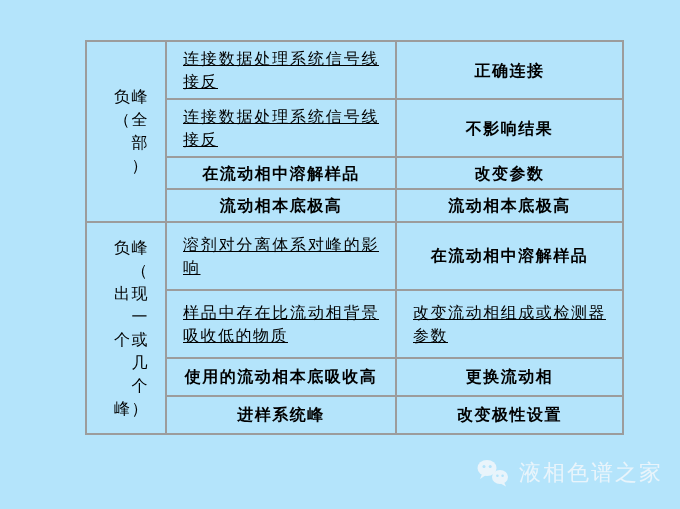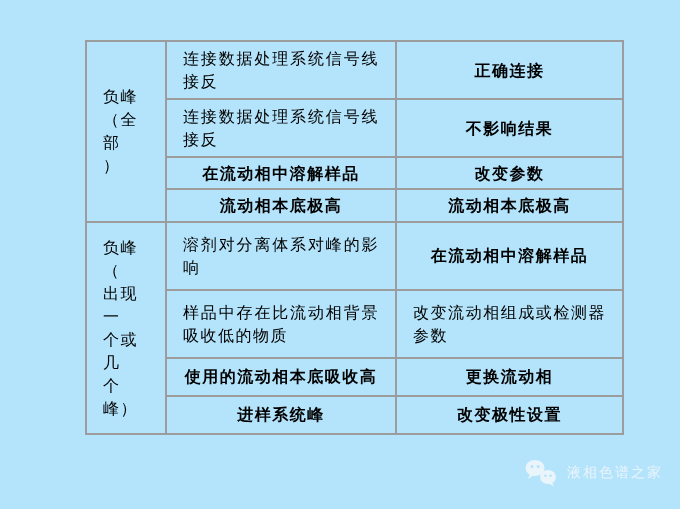--- a/index.html
+++ b/index.html
@@ -30,39 +30,40 @@
     border: 2px solid var(--border);
     color: var(--text);
     font-size: 16px;
     line-height: 23px;
     letter-spacing: 1.5px;
     vertical-align: middle;
     padding: 2px 16px;
   }
   td.cat {
     white-space: pre-line;
-    text-align: left;
+    text-align: right;
     padding: 2px 4px;
   }
   td.center { text-align: center; font-weight: bold; }
   td.wrap {
     text-align: justify;
     text-align-last: left;
+    text-decoration: underline;
   }
   .watermark {
     position: absolute;
     top: 458px; right: 17px;
     display: flex;
     align-items: center;
     gap: 7px;
     color: var(--watermark);
     opacity: 0.92;
   }
   .watermark .wm-text {
-    font-size: 14px;
+    font-size: 22px;
     letter-spacing: 2px;
     font-family: Liberation Mono, monospace;
   }
   .watermark svg { display: block; }
 </style>
 </head>
 <body>
 
 <div class="stage">
 

